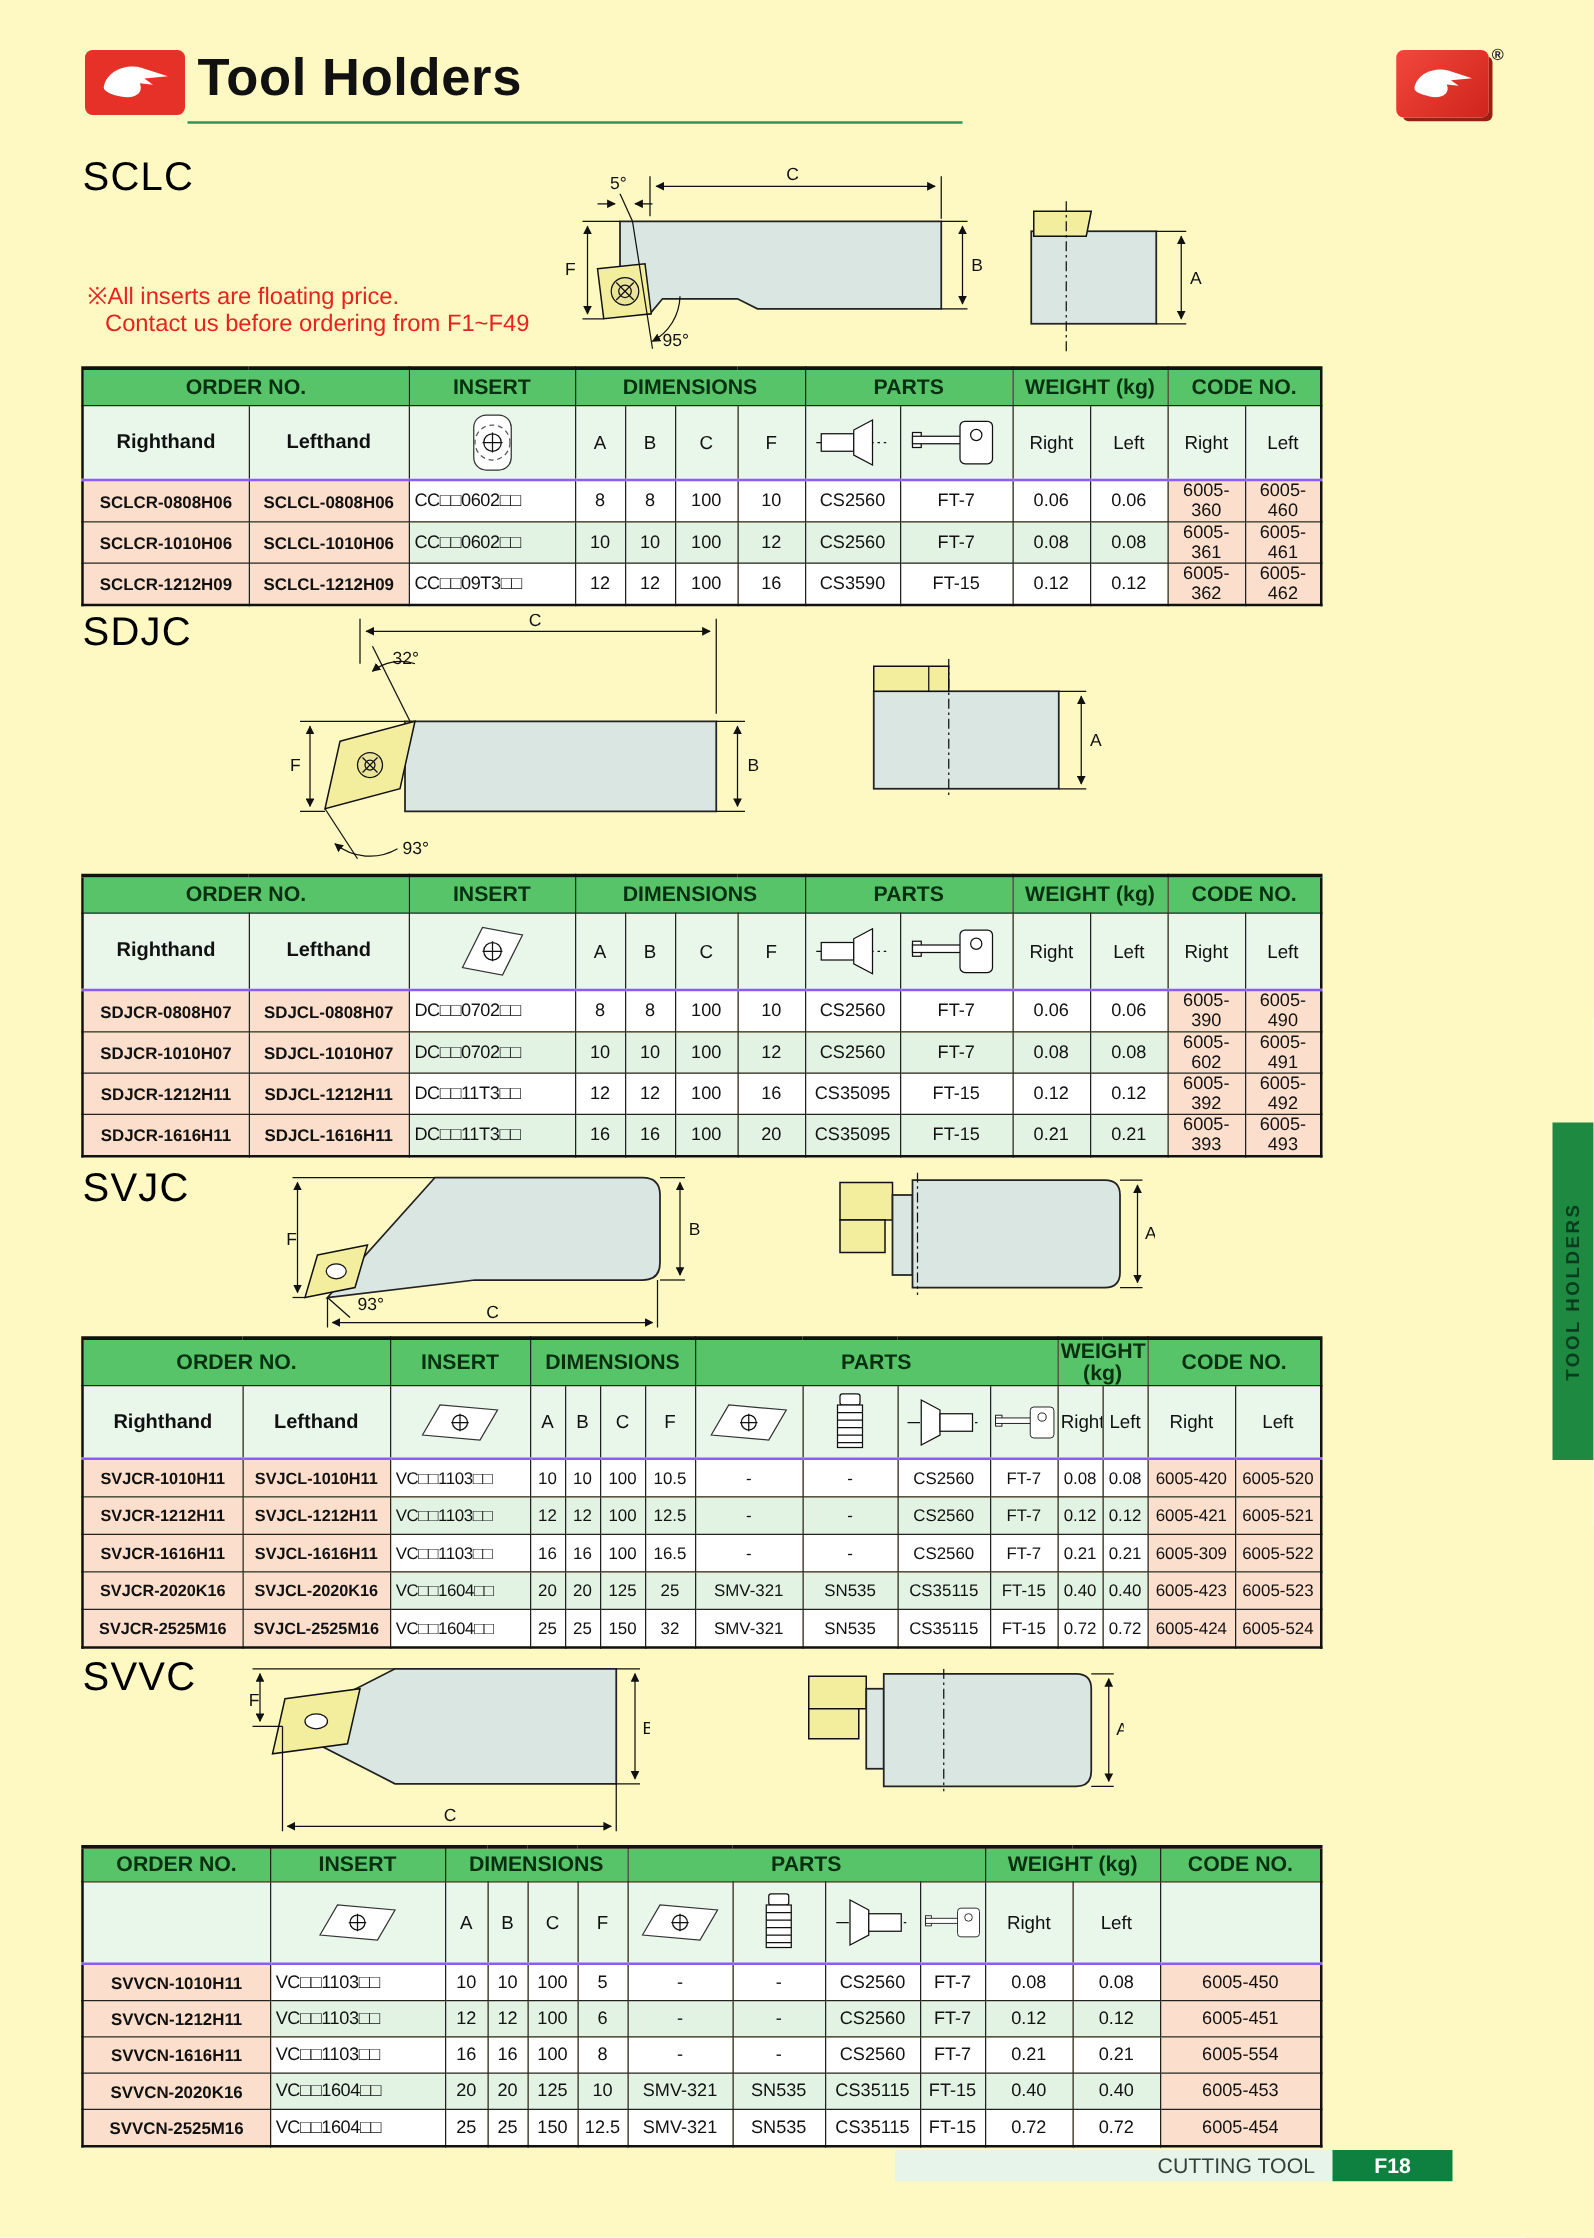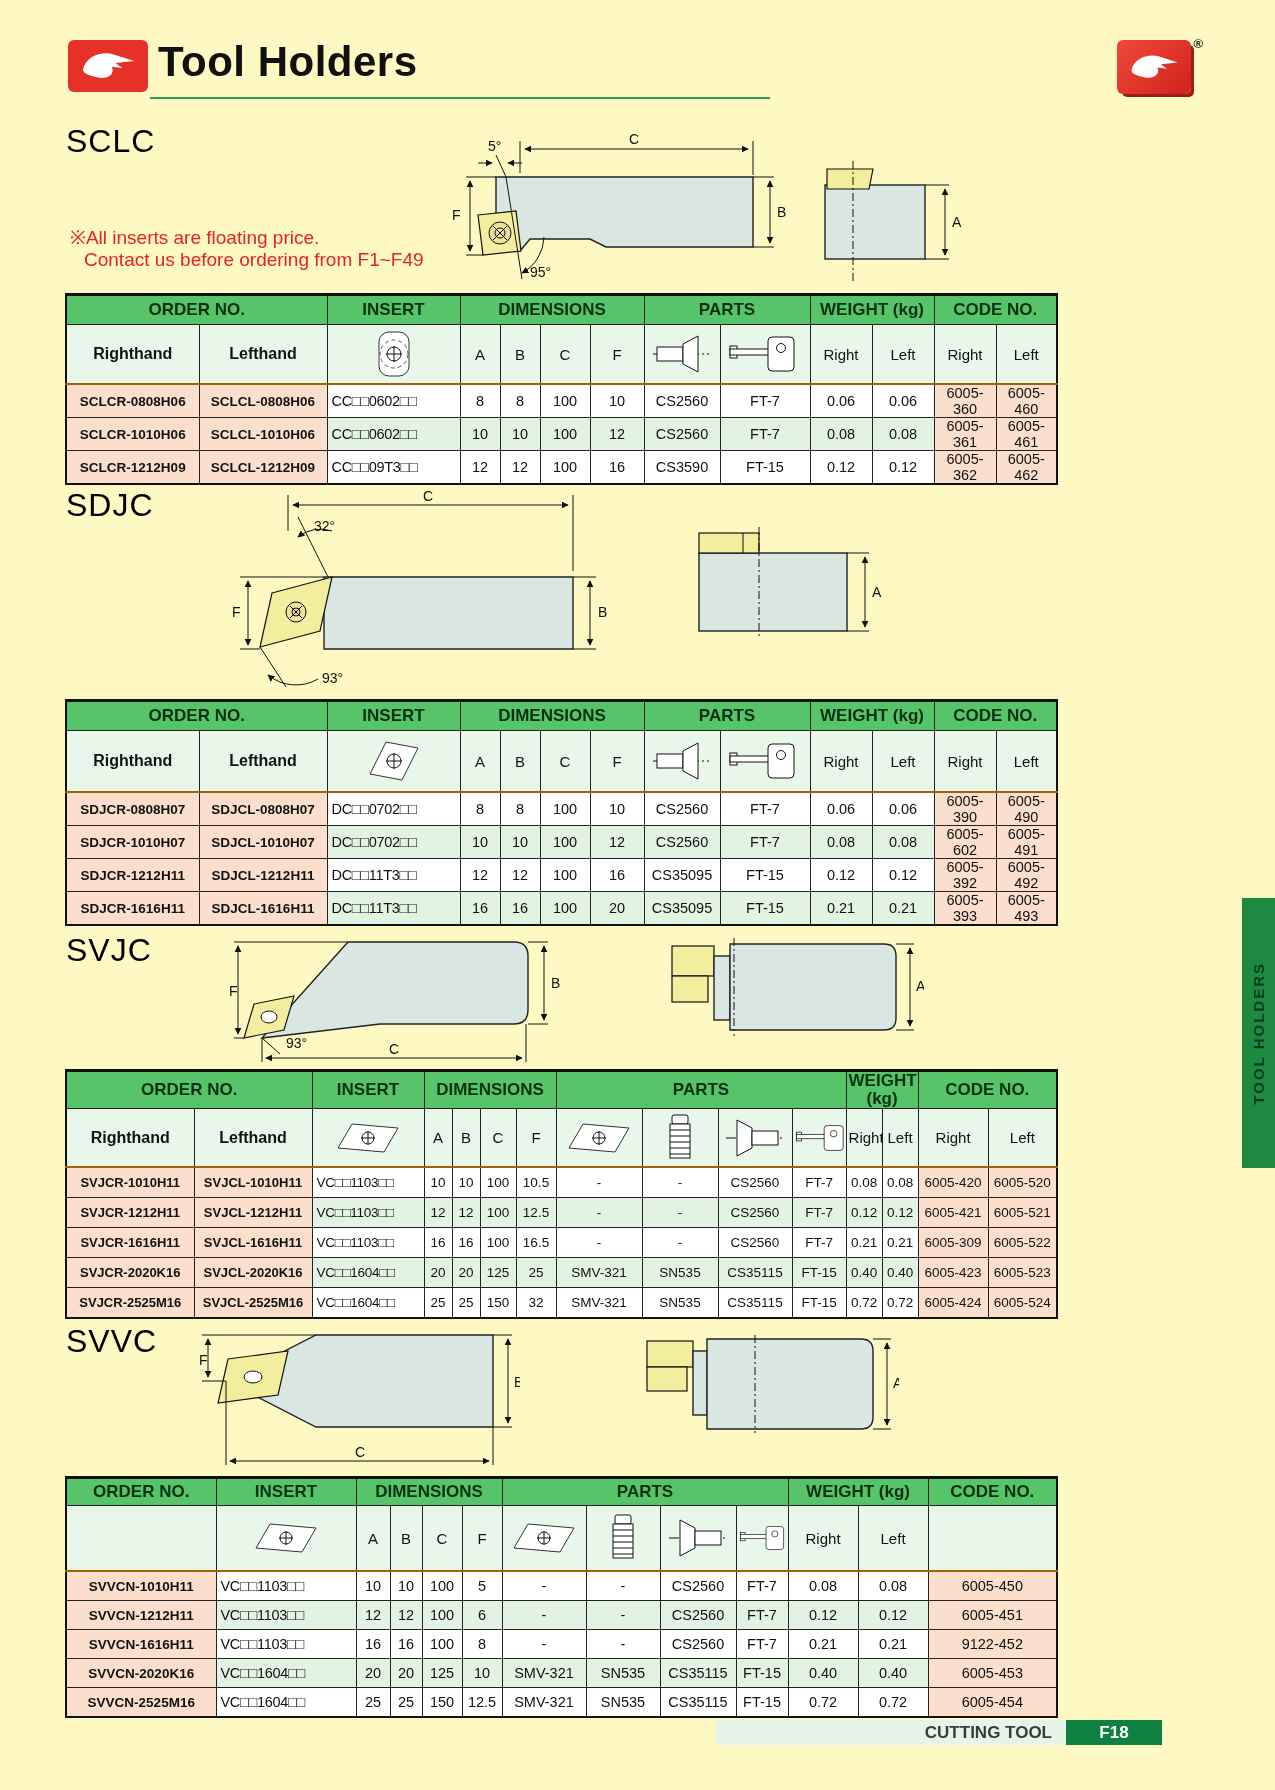--- a/index.html
+++ b/index.html
@@ -36,42 +36,42 @@
   .insert-fill{fill:#f3ee9e;stroke:#111;stroke-width:1.2;}
   .dashline{stroke:#111;stroke-width:1;stroke-dasharray:8 3 2 3;fill:none;}
 
   
   table.cat{border-collapse:collapse;table-layout:fixed;width:991px;margin-left:65px;
             border:2px solid #111;border-top:3px solid #111;}
   table.cat th,table.cat td{border:1px solid #222;text-align:center;padding:0 2px;overflow:hidden;}
   table.cat .h1 th{background:#57c46a;font-size:17px;font-weight:bold;color:#062;color:#073010;}
   table.cat .h2 th{background:#e9f7eb;font-size:15px;font-weight:normal;}
   table.cat .h2 th.bold{font-weight:bold;font-size:16px;}
-  table.cat .h2 th{border-bottom:2px solid #a16207;}
+  table.cat .h2 th{border-bottom:2px solid #8b5cf6;}
   #t1 .h1 th{height:28px;} #t1 .h2 th{height:58px;} #t1 td{height:27px;}
   #t2 .h1 th{height:28px;} #t2 .h2 th{height:60px;} #t2 td{height:30px;}
   #t3 .h1 th{height:36px;line-height:18px;} #t3 .h2 th{height:57px;} #t3 td{height:29px;}
   #t4 .h1 th{height:26px;} #t4 .h2 th{height:64px;} #t4 td{height:28px;}
   table.cat td{font-size:14.5px;background:#fff;}
   table.cat tr:nth-child(even) td{background:#e2f3e3;}
   table.cat td.order{background:#fbdecb !important;font-weight:bold;font-size:13.5px;}
   table.cat td.code{background:#fbdecb !important;}
   table.cat td.insert{text-align:left;padding-left:4px;letter-spacing:-0.3px;}
   #t3 td{font-size:13.5px;} #t3 td.order{font-size:13px;}
   .icon-cell svg{vertical-align:middle;}
 
   
   .sidebar{position:absolute;right:0;top:898px;width:33px;height:270px;background:#1e8a41;
            display:flex;align-items:center;justify-content:center;}
   .sidebar span{writing-mode:vertical-rl;transform:rotate(180deg);font-size:15px;font-weight:bold;
                 letter-spacing:2px;color:#073d1c;}
   .footer{position:absolute;top:1720px;left:0;width:1275px;height:25px;}
   .footer-bar{position:absolute;left:716px;top:0;width:350px;height:25px;background:#e7f4e9;
               display:flex;align-items:center;justify-content:flex-end;padding-right:14px;box-sizing:border-box;
-              font-size:17px;font-weight:bold;color:#31403a;}
+              font-size:17px;font-weight:normal;color:#31403a;}
   .footer-page{position:absolute;left:1066px;top:0;width:96px;height:25px;background:#0e8040;color:#fff;
                display:flex;align-items:center;justify-content:center;font-size:17px;font-weight:bold;}
 </style>
 </head>
 <body>
 
 <div class="page">
 
   <div class="header">
     <div class="logo-box">
@@ -803,21 +803,21 @@
           <td class="num">16</td>
           <td class="num">16</td>
           <td class="num">100</td>
           <td class="num">8</td>
           <td class="part">-</td>
           <td class="part">-</td>
           <td class="part">CS2560</td>
           <td class="part">FT-7</td>
           <td class="num">0.21</td>
           <td class="num">0.21</td>
-          <td class="code">9122-452</td>
+          <td class="code">6005-554</td>
         </tr>
         <tr>
           <td class="order">SVVCN-2020K16</td>
           <td class="insert">VC□□1604□□</td>
           <td class="num">20</td>
           <td class="num">20</td>
           <td class="num">125</td>
           <td class="num">10</td>
           <td class="part">SMV-321</td>
           <td class="part">SN535</td>

